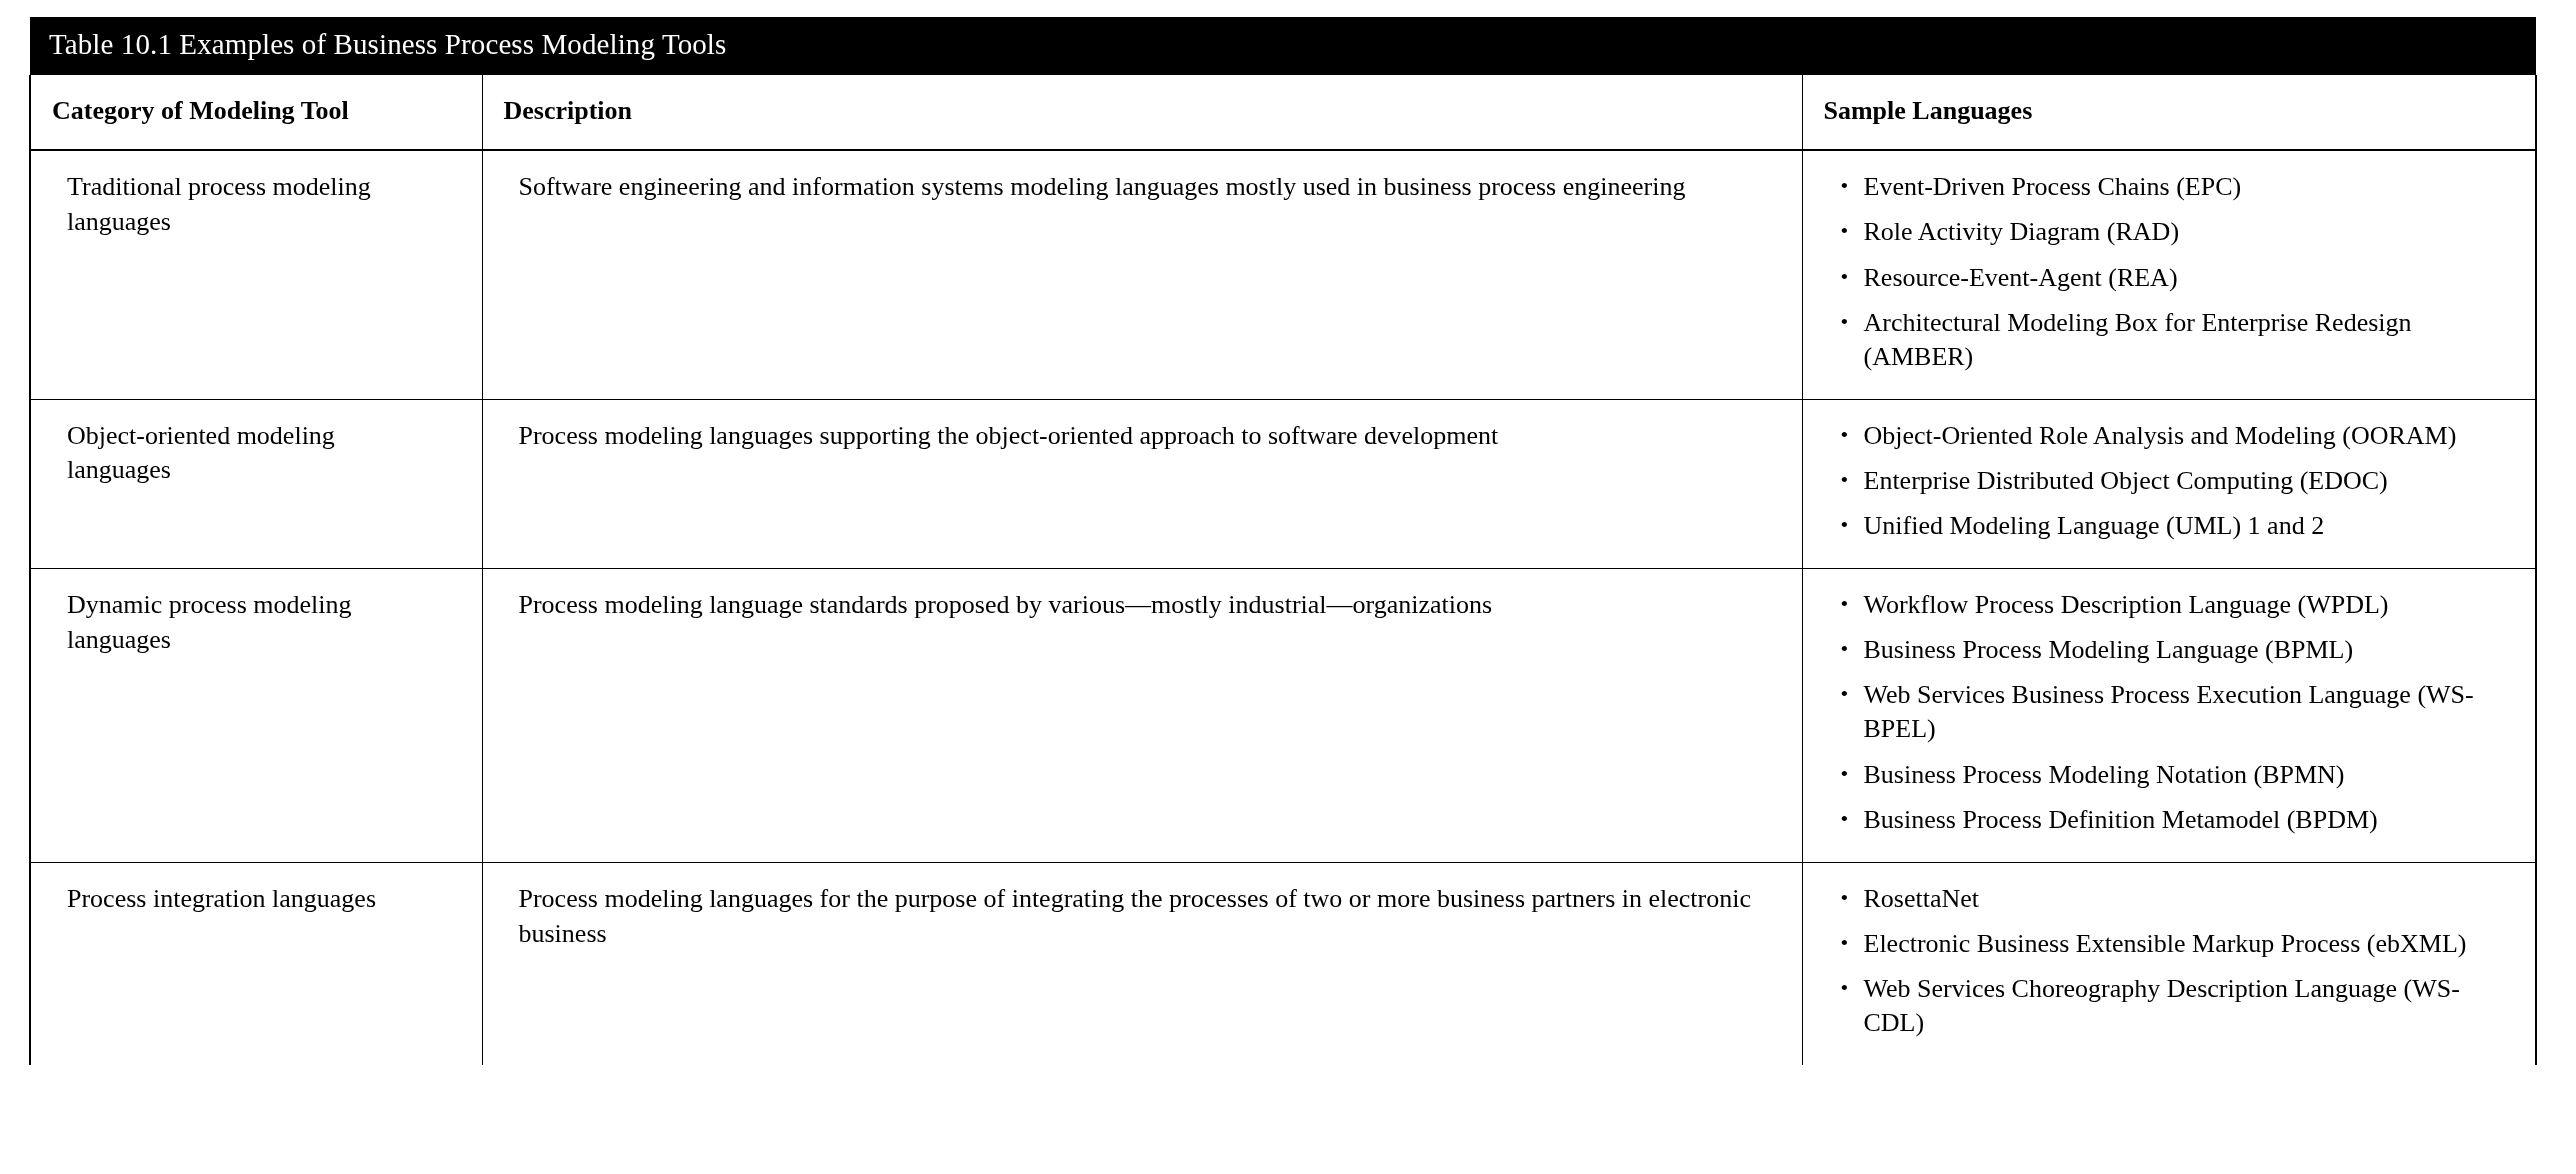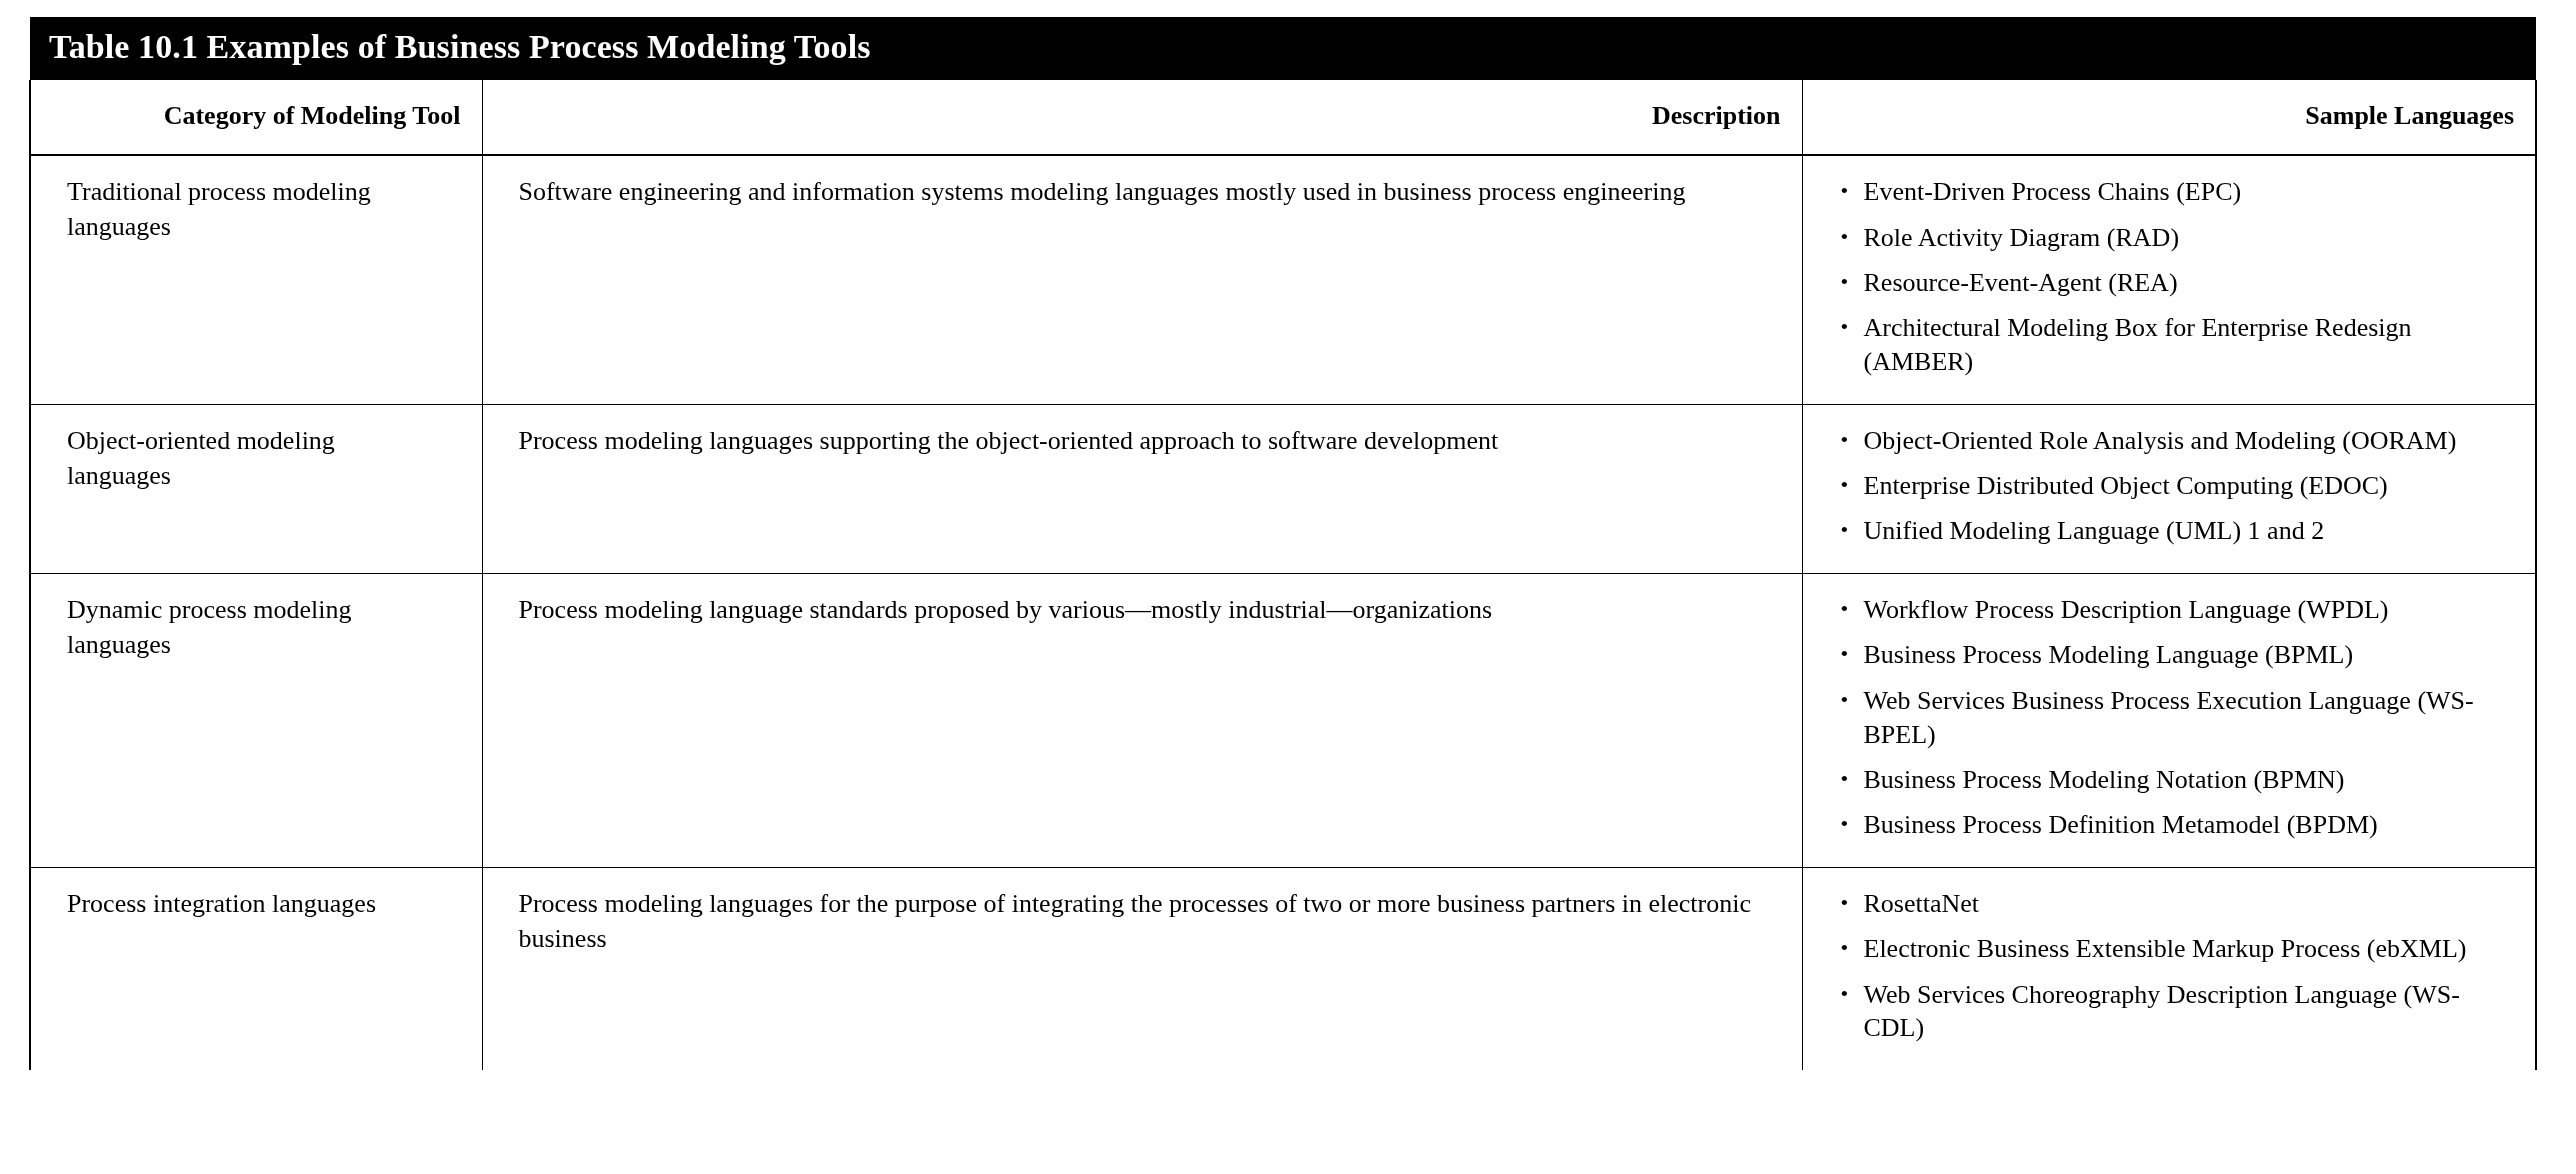--- a/index.html
+++ b/index.html
@@ -38,34 +38,34 @@
   }
 
   
   .title-banner td {
     background: #000000;
     color: #ffffff;
     padding: 12.4px 0 15.3px 19px;
     border: none;
   }
   .title-text {
-    font-weight: bold;
-    font-size: 34px;
+    font-weight: normal;
+    font-size: 29px;
     line-height: 1.05;
     letter-spacing: 0.1px;
     font-family: "Liberation Serif", "DejaVu Serif", serif;
   }
 
   
   tr.head-row > th {
     border-left: 2.4px solid #000;
     border-right: 2.4px solid #000;
     border-bottom: 2.4px solid #000;
     border-top: none;
-    text-align: right;
+    text-align: left;
     vertical-align: top;
     padding: 21px 21px 23px 21px;
     font-weight: bold;
     font-size: 26px;
     line-height: 1.15;
   }
   tr.head-row > th.col-cat { border-right: 1.5px solid #000; }
   tr.head-row > th.col-desc { border-left: none; border-right: 1.5px solid #000; }
   tr.head-row > th.col-lang { border-left: none; margin-top: 15px; }
 

